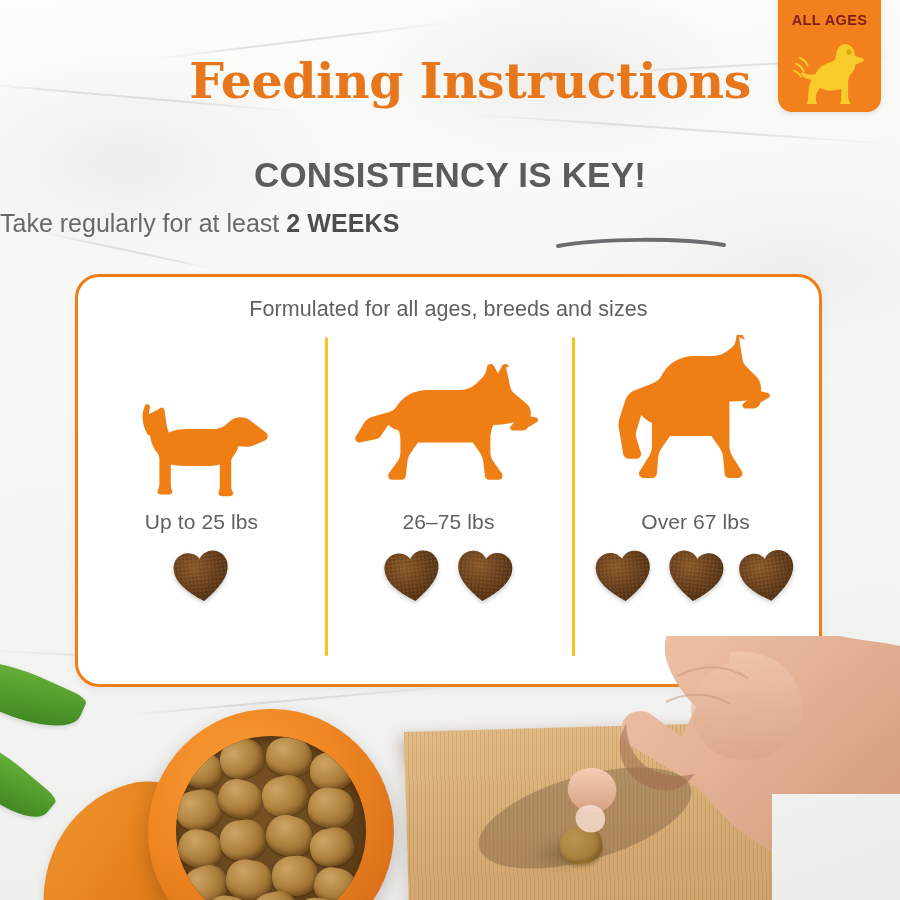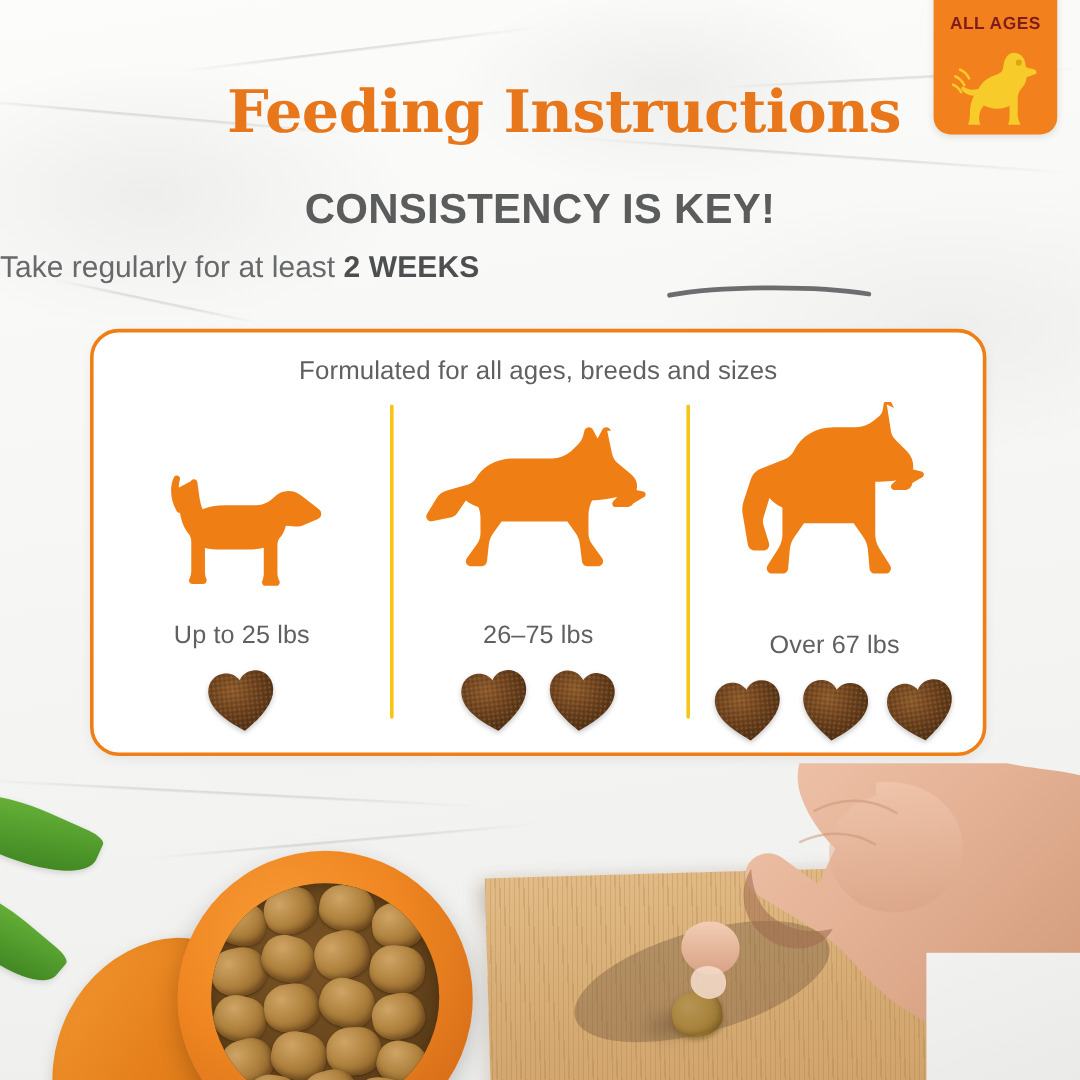--- a/index.html
+++ b/index.html
@@ -30,21 +30,21 @@
   }
   .vein {
     position:absolute;
     background:linear-gradient(90deg,transparent,rgba(186,186,184,.40),rgba(170,170,168,.30),transparent);
     height:1.5px; border-radius:2px;
     filter:blur(.6px);
   }
 
   
   .title {
-    position:absolute; left:0; right:0; top:64px;
+    position:absolute; left:0; right:0; top:52px;
     text-align:center;
     font-family:"DejaVu Serif", serif;
     font-weight:700;
     font-size:49px;
     letter-spacing:-.5px;
     color:#e8761a;
     text-shadow:0 1px 0 rgba(255,255,255,.6);
     padding-left:40px;
   }
 
@@ -90,21 +90,21 @@
   .underline-curve {
     position:absolute; left:556px; top:235px;
     width:170px; height:14px;
     overflow:visible;
   }
 
   
   .card {
     position:absolute;
     left:75px; top:274px;
-    width:747px; height:356px;
+    width:747px; height:413px;
     background:#fff;
     border:3px solid #ef7f14;
     border-radius:24px;
     box-shadow:0 3px 10px rgba(0,0,0,.06);
   }
   .card-heading {
     position:absolute; left:0; right:0; top:20px;
     text-align:center;
     font-size:21.5px; color:#5e6061;
     letter-spacing:.1px;
@@ -131,21 +131,21 @@
 
   .dog-slot {
     height:166px;
     width:100%;
     display:flex; align-items:flex-end; justify-content:center;
   }
   .dog-svg { display:block; }
 
   .col-label {
     font-size:21px; color:#5e6061;
-    margin-top:25px;
+    margin-top:9px;
     letter-spacing:.1px;
     white-space:nowrap;
   }
 
   .treats {
     margin-top:13px;
     display:flex; gap:9px; justify-content:center; align-items:center;
   }
   .treat {
     width:63px; height:58px;

